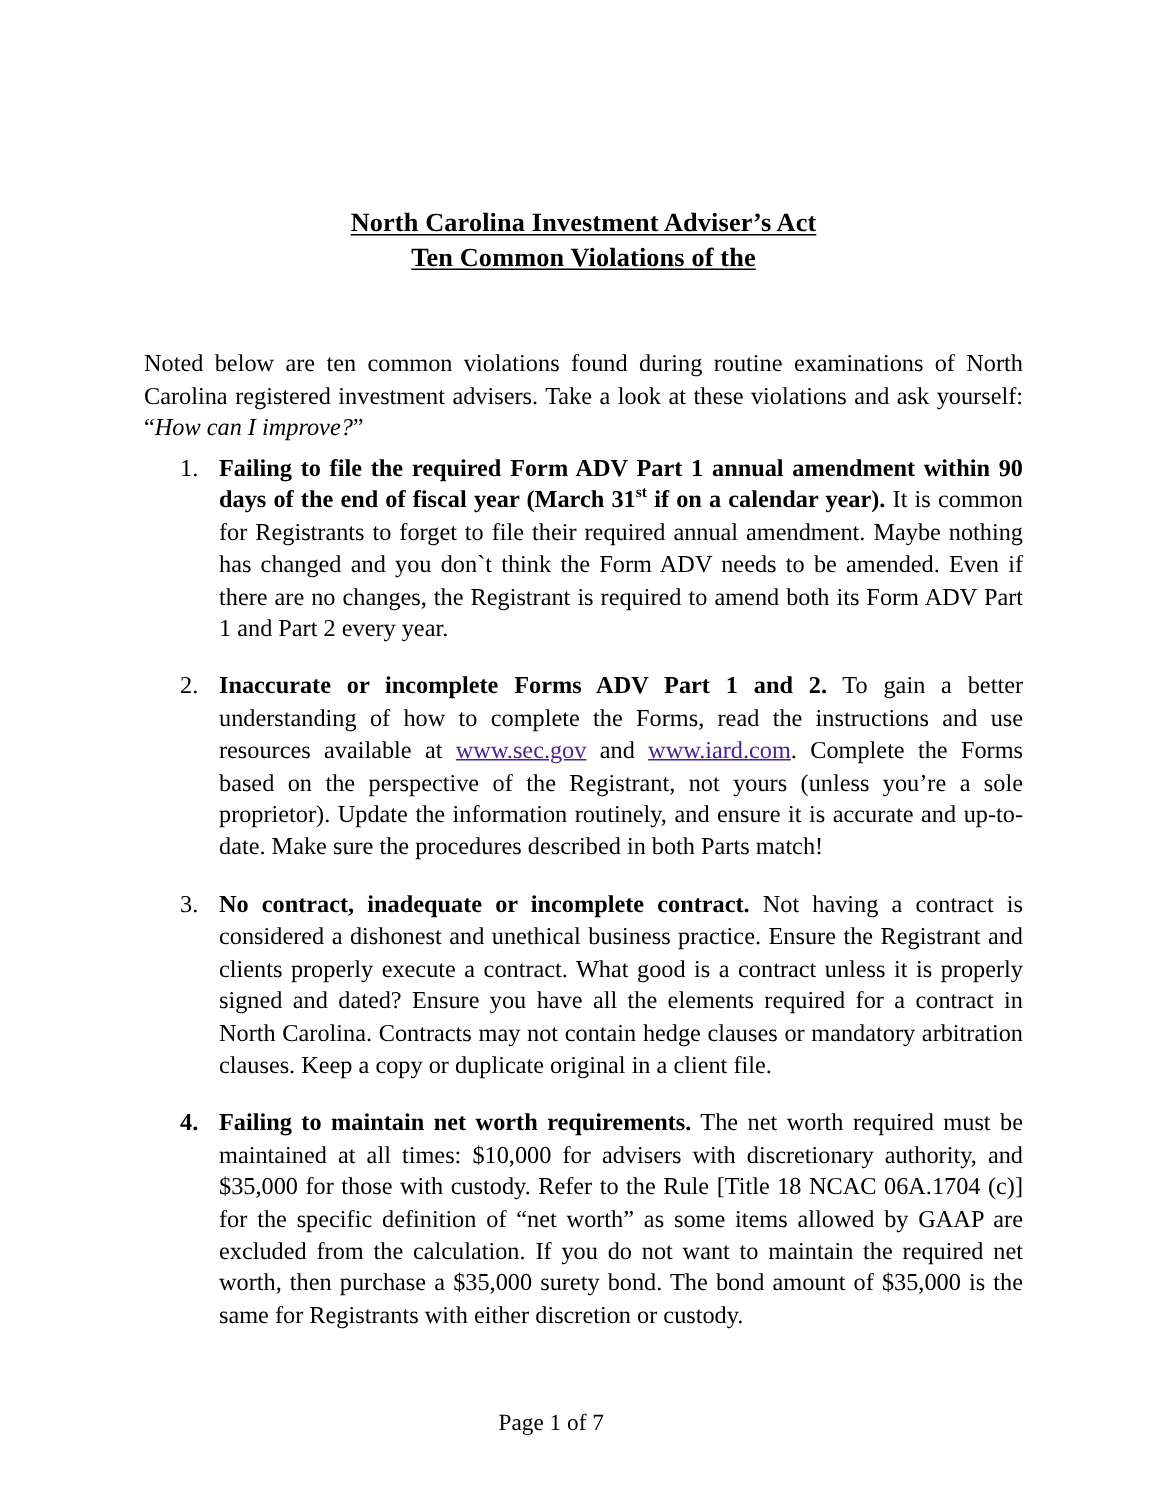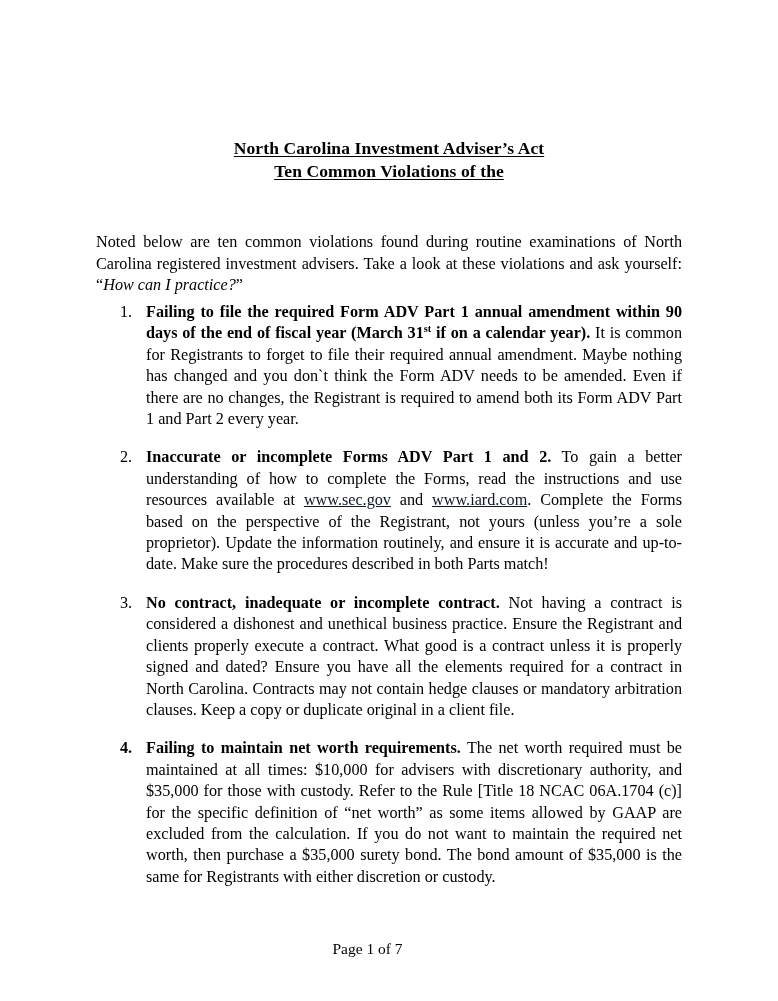--- a/index.html
+++ b/index.html
@@ -77,21 +77,21 @@
   }
   .item .num.bold { font-weight: bold; }
   .item .lead { font-weight: bold; margin-top: 44px; }
   .item .lead sup {
     font-size: 0.64em;
     vertical-align: super;
     line-height: 0;
     font-weight: bold;
   }
   a.link {
-    color: #0f172a;
+    color: #4c1d95;
     text-decoration: underline;
   }
 
   
   .footer {
     position: absolute;
     left: 0;
     top: 939px;
     width: 735px;
     text-align: center;
@@ -102,21 +102,21 @@
 </head>
 <body>
 
 <div class="page">
 
   <div class="title-block">
     <div class="title-line"><span>North Carolina Investment Adviser’s Act</span></div>
     <div class="title-line"><span>Ten Common Violations of the</span></div>
   </div>
 
-  <p class="intro"><span>Noted below are ten common violations found during routine examinations of North Carolina registered investment advisers.  Take a look at these violations and ask yourself: “</span><span class="it">How can I practice?</span><span>”</span></p>
+  <p class="intro"><span>Noted below are ten common violations found during routine examinations of North Carolina registered investment advisers.  Take a look at these violations and ask yourself: “</span><span class="it">How can I improve?</span><span>”</span></p>
 
   <div class="list">
 
     <div class="item">
       <span class="num">1.</span><span class="lead"><span>Failing to file the required Form ADV Part 1 annual amendment within 90 days of the end of fiscal year (March 31</span><sup>st</sup><span> if on a calendar year).</span></span><span>  It is common for Registrants to forget to file their required annual amendment.  Maybe nothing has changed and you don`t think the Form ADV needs to be amended.  Even if there are no changes, the Registrant is required to amend both its Form ADV Part 1 and Part 2 every year.</span>
     </div>
 
     <div class="item">
       <span class="num">2.</span><span class="lead">Inaccurate or incomplete Forms ADV Part 1 and 2.</span><span>  To gain a better understanding of how to complete the Forms, read the instructions and use resources available at </span><a class="link" href="#">www.sec.gov</a><span> and </span><a class="link" href="#">www.iard.com</a><span>.  Complete the Forms based on the perspective of the Registrant, not yours (unless you’re a sole proprietor).  Update the information routinely, and ensure it is accurate and up-to-date.  Make sure the procedures described in both Parts match!</span>
     </div>

